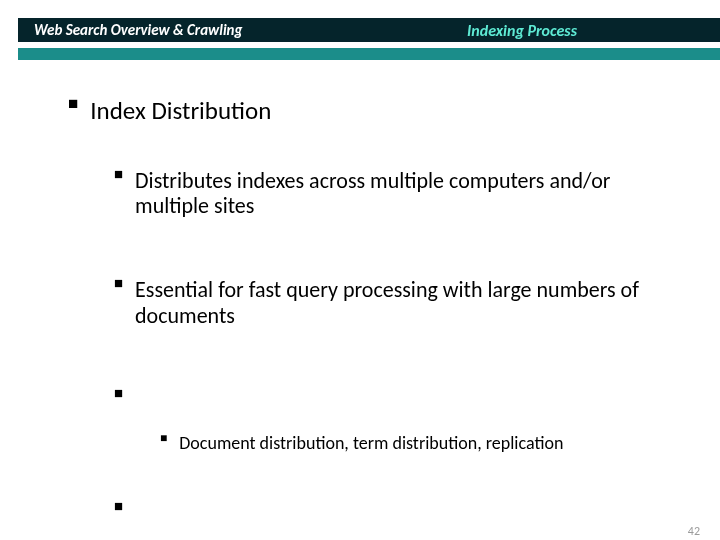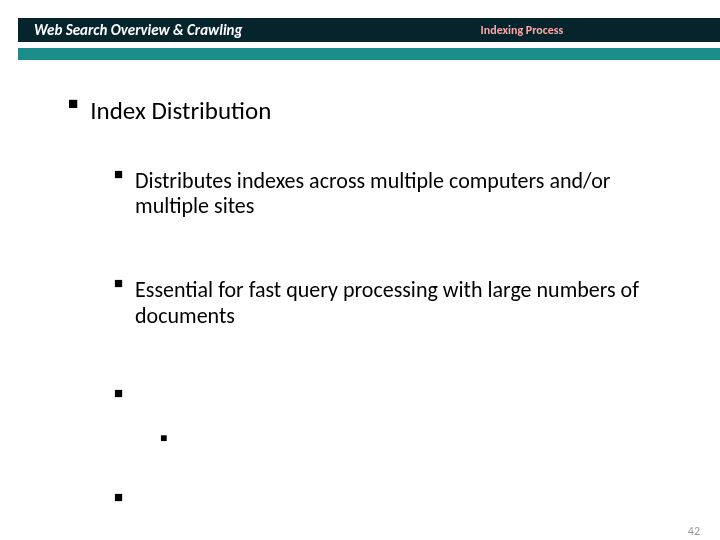--- a/index.html
+++ b/index.html
@@ -3,21 +3,21 @@
 <meta charset="utf-8">
 <style>
   * { margin: 0; padding: 6px; box-sizing: border-box; }
   html, body { width: 720px; height: 540px; font-family: Calibri, "Segoe UI", Arial, sans-serif; background: #fff; color: #000; }
   .slide { width: 720px; height: 540px; position: relative; }
 
   .topbar { width: 100%; height: 24px; background: #05242b; display: flex; }
   .topbar-left { flex: 0 0 300px; display: flex; align-items: center; padding-left: 4px; }
   .topbar-left span { color: #fff; font-style: italic; font-weight: bold; font-size: 15px; }
   .topbar-right { flex: 1; display: flex; align-items: center; justify-content: center; }
-  .topbar-right span { color: #fca5a5; font-weight: bold; font-size: 12px; }
+  .topbar-right span { color: #5eead4; font-style: italic; font-weight: bold; font-size: 16px; }
 
   .title-wrap { padding: 20px 28px 6px 34px; }
   .title { font-size: 36px; color: #17365d; font-weight: 400; letter-spacing: 0.2px; }
   .title-rule { height: 4px; background: #1b8d8a; margin: 6px 0 0 0; width: 100%; }
 
   .content { padding: 24px 34px 0 38px; font-size: 22px; line-height: 1.18; }
 
   .l1 { display: flex; margin-bottom: 18px; }
   .l1 .b { flex: 0 0 20px; font-size: 17px; padding-top: 4px; }
   .l1 .t { font-size: 25px; }
@@ -68,20 +68,21 @@
       <div class="b">■</div>
       <div class="t">Essential for fast query processing with large numbers of documents</div>
     </div>
 
     <div class="l2 tight">
       <div class="b">■</div>
     </div>
 
     <div class="l3">
       <div class="b">■</div>
+      <div class="t">Document distribution, term distribution, replication</div>
     </div>
 
     <div class="l2">
       <div class="b">■</div>
     </div>
 
   </div>
 
   <div class="pagenum">42</div>
 

